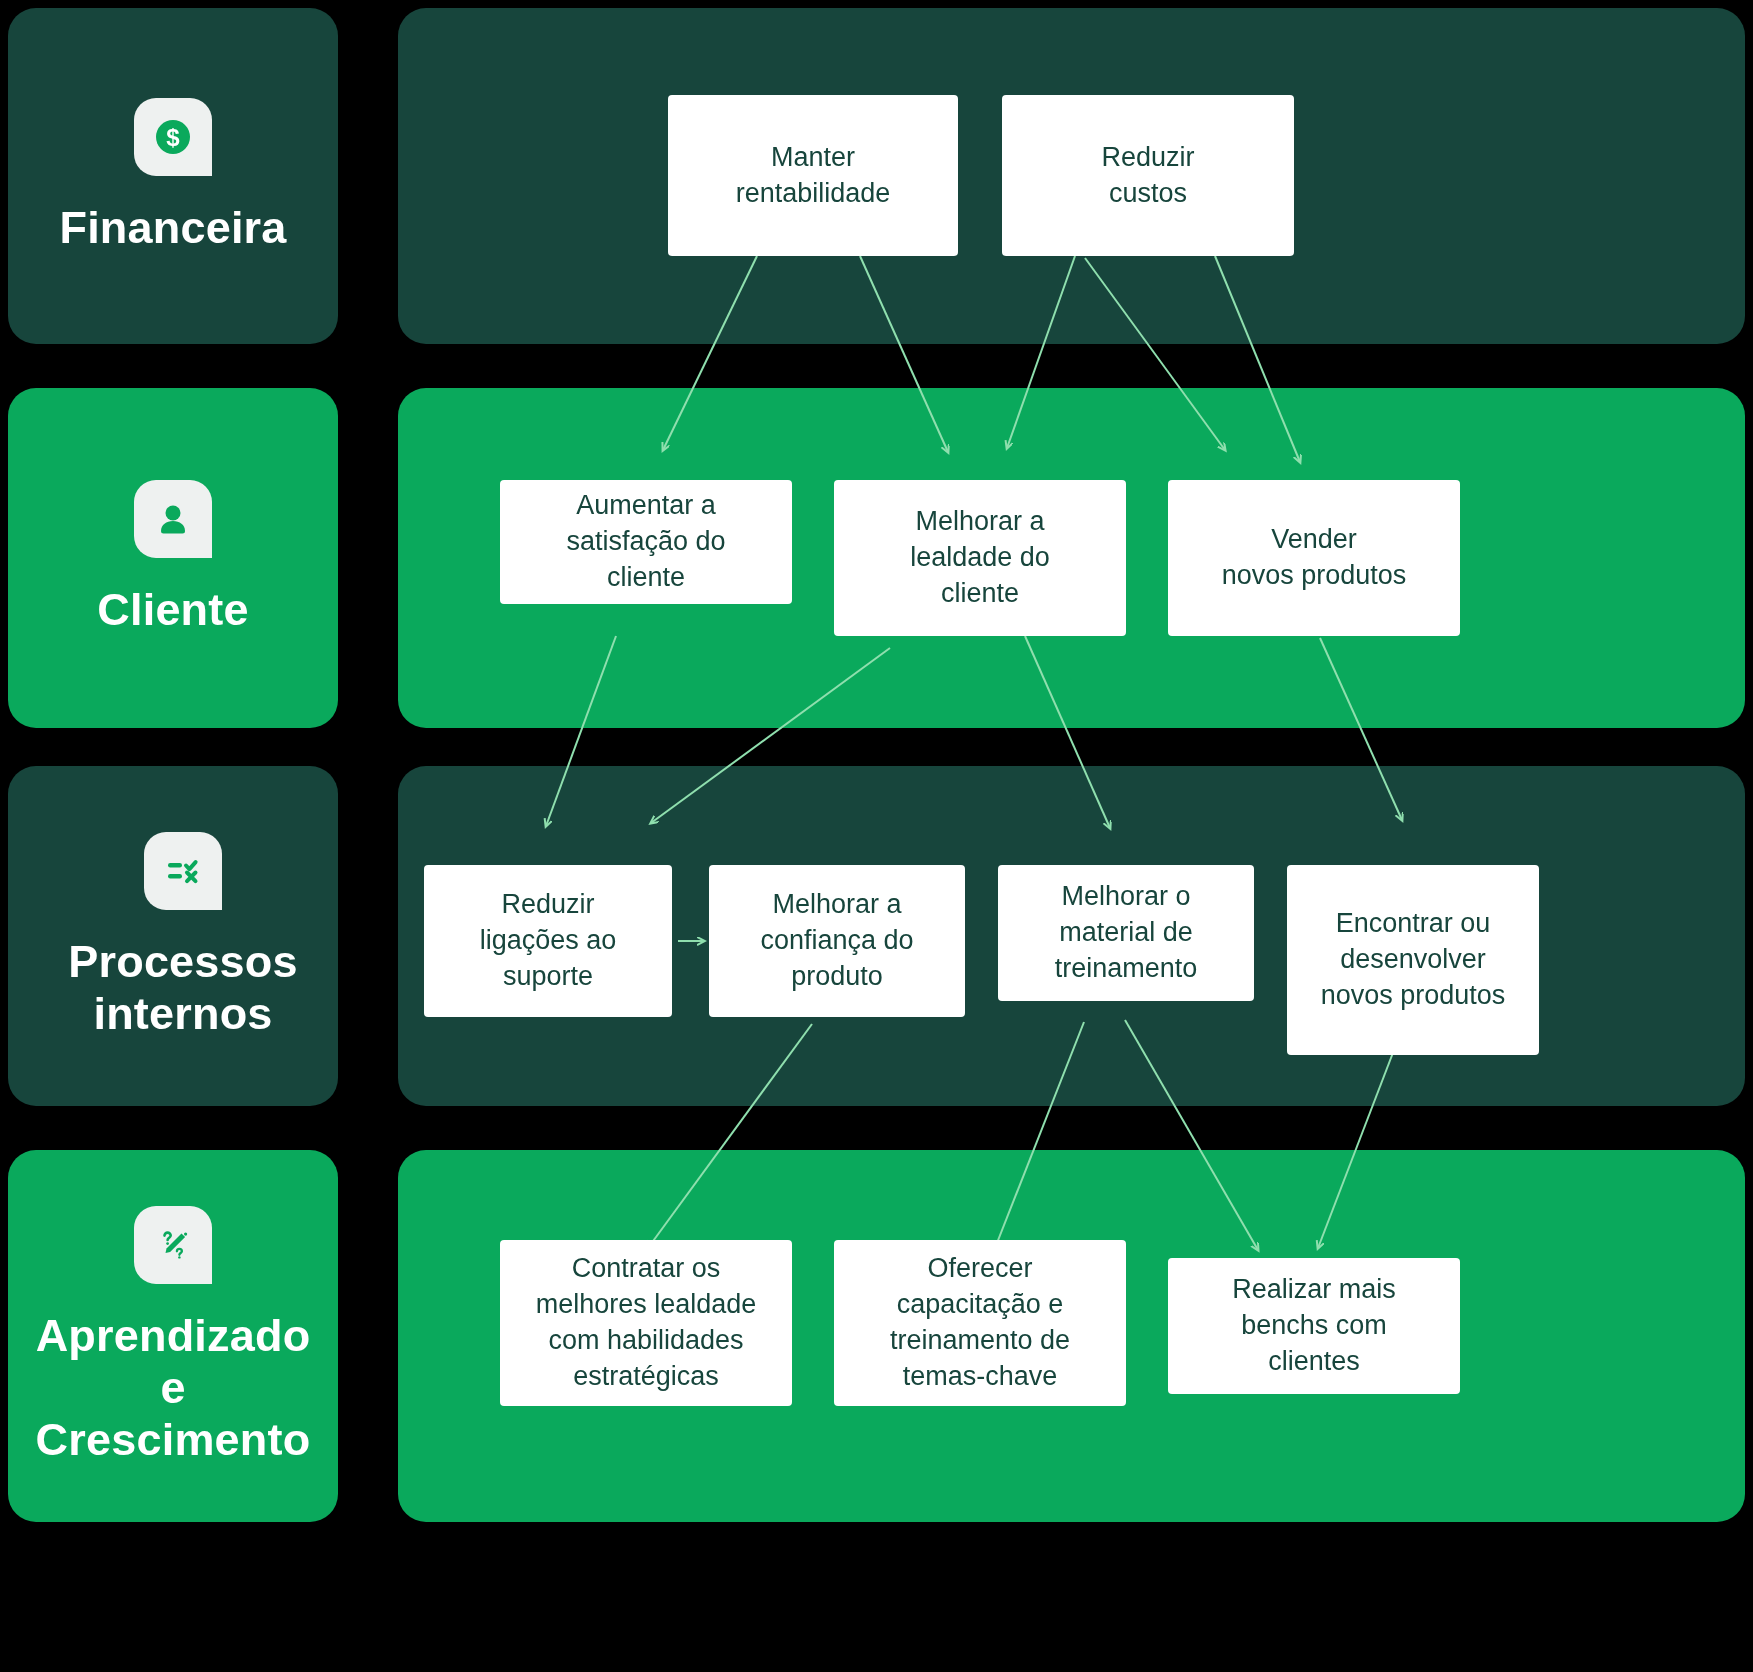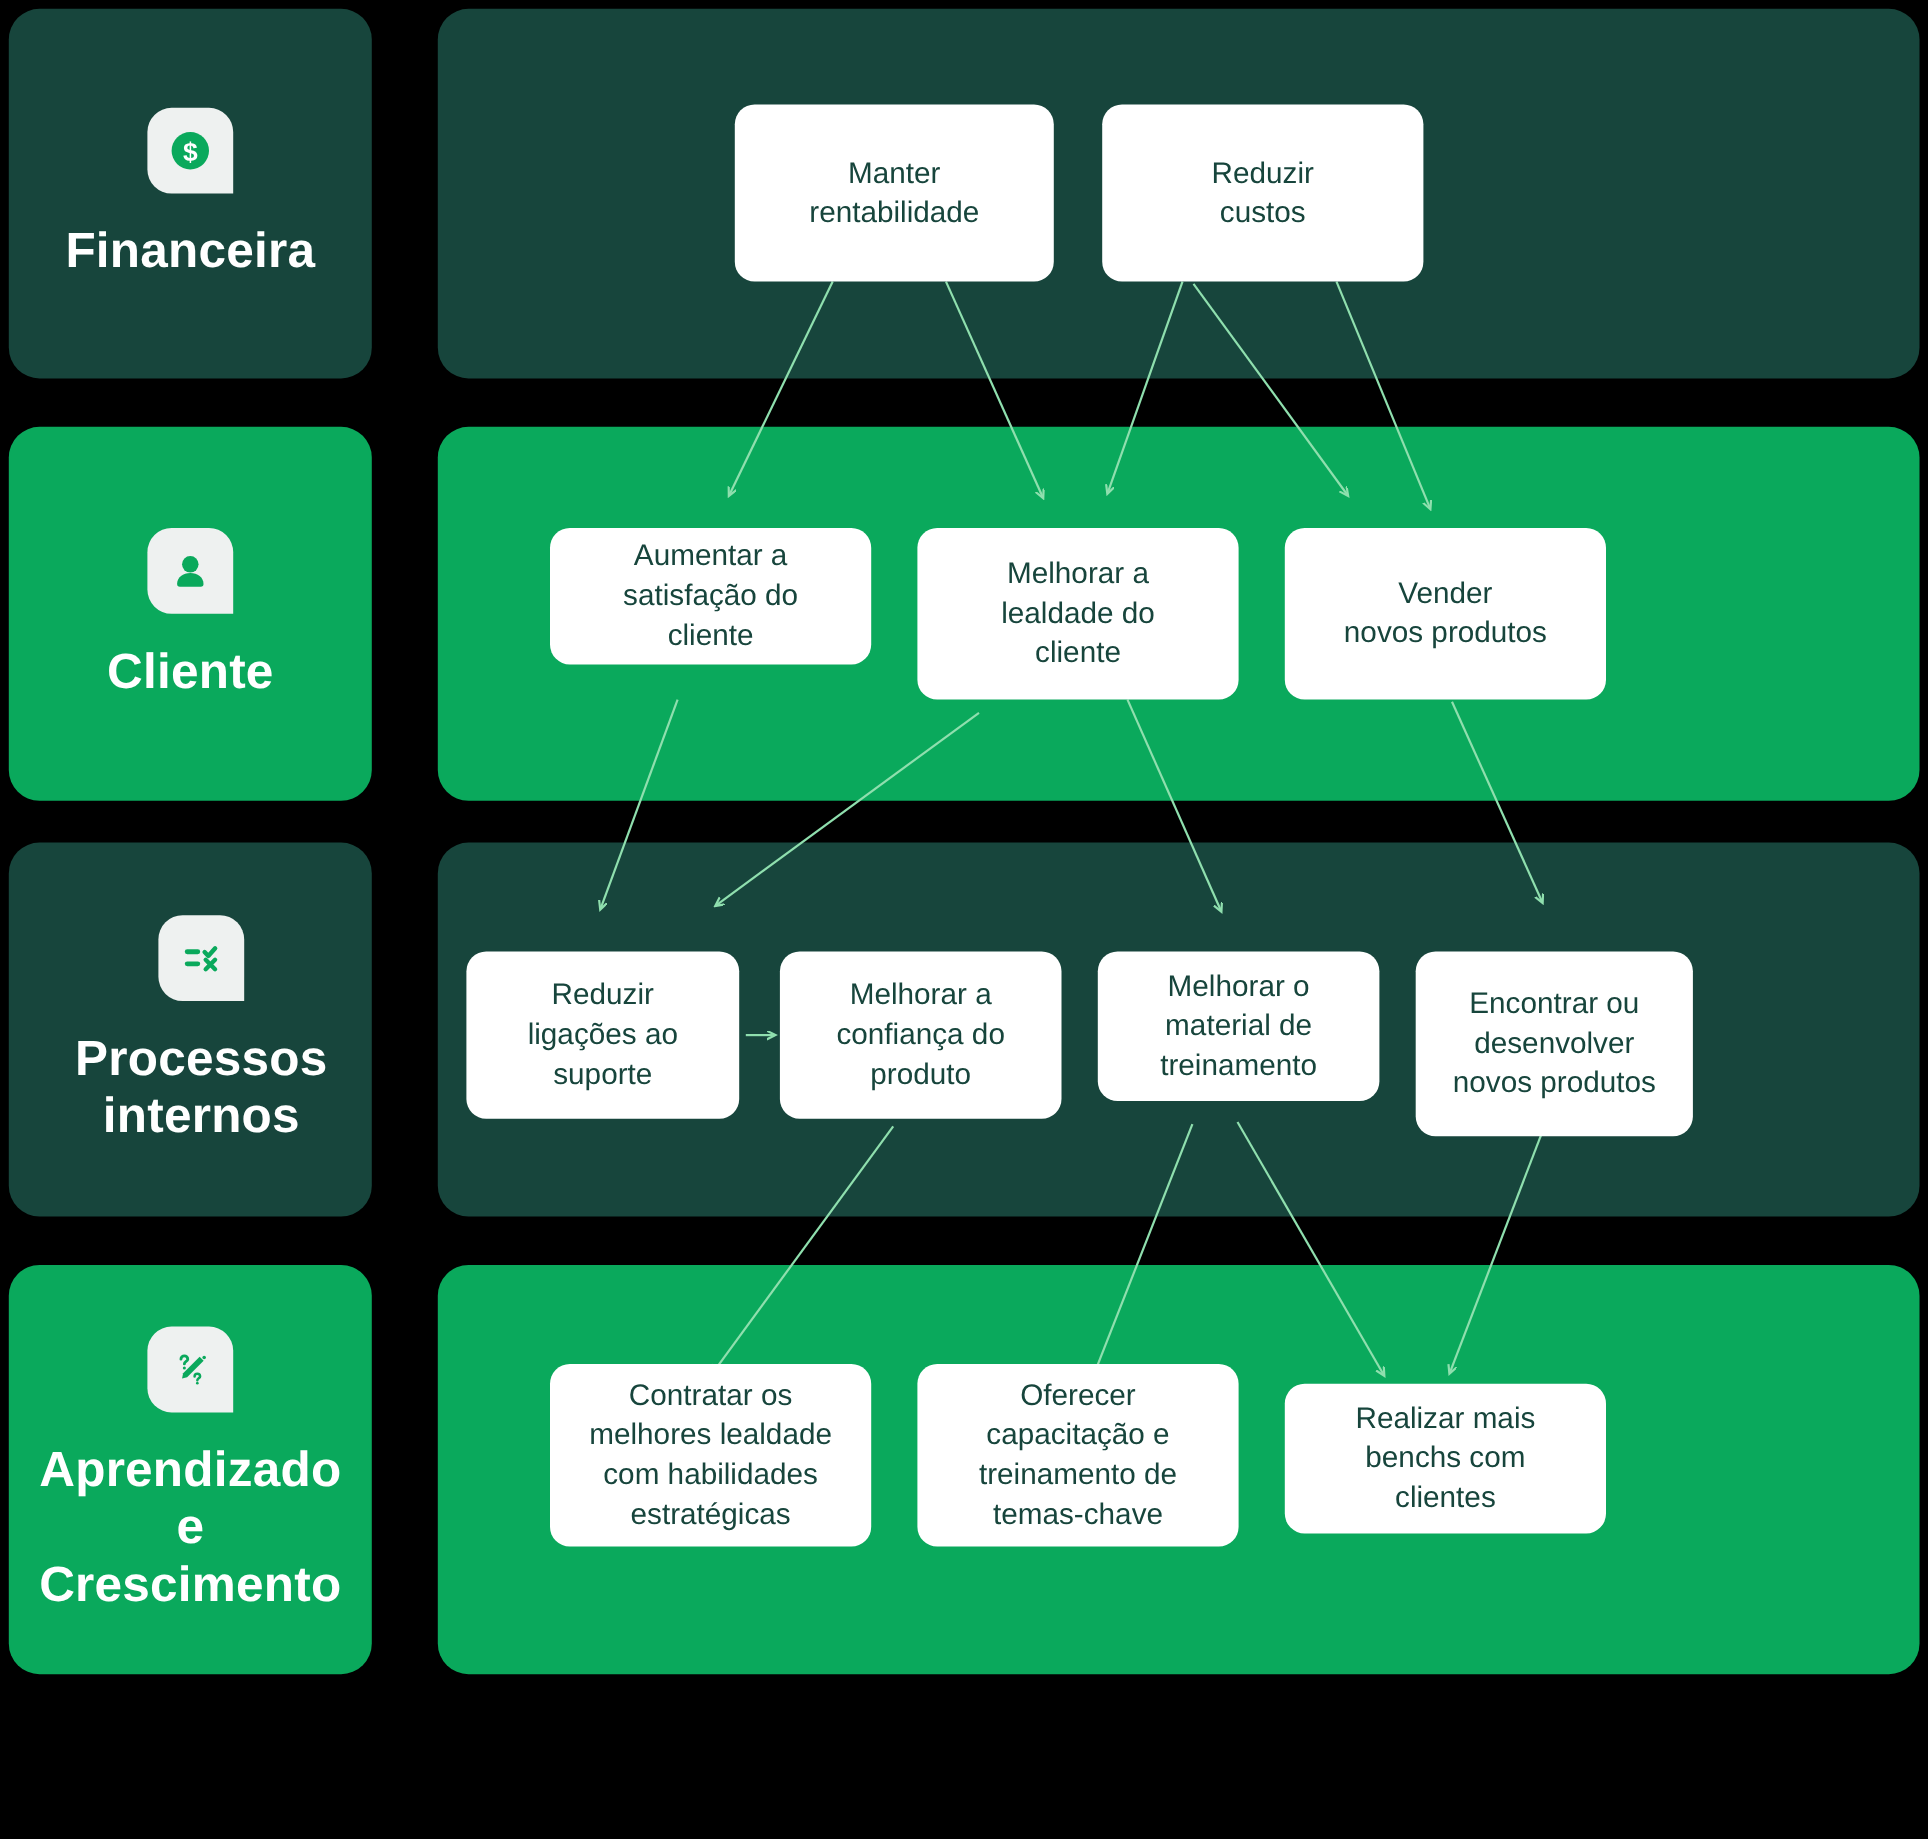--- a/index.html
+++ b/index.html
@@ -53,21 +53,21 @@
     line-height: 1.16;
     text-align: center;
     letter-spacing: 0.2px;
     white-space: pre-line;
   }
 
   
   .card {
     position: absolute;
     background: #ffffff;
-    border-radius: 18px;
+    border-radius: 4px;
     color: #17453c;
     font-size: 27px;
     line-height: 1.33;
     text-align: center;
     display: flex;
     align-items: center;
     justify-content: center;
     padding: 12px 16px;
     white-space: pre-line;
     z-index: 5;
@@ -187,21 +187,21 @@
   <div class="card" style="left:709px; top:865px; width:256px; height:152px;">
     <span>Melhorar a
 confiança do
 produto</span>
   </div>
   <div class="card" style="left:998px; top:865px; width:256px; height:136px;">
     <span>Melhorar o
 material de
 treinamento</span>
   </div>
-  <div class="card" style="left:1287px; top:865px; width:252px; height:168px;justify-content:center;">
+  <div class="card" style="left:1287px; top:865px; width:252px; height:190px;justify-content:center;">
     <span>Encontrar ou
 desenvolver
 novos produtos</span>
   </div>
 
   <div class="row-label light" style="left:8px; top:1150px; width:330px; height:372px;">
     <div class="tile">
       <svg width="46" height="46" viewBox="0 0 46 46">
         <path d="M31.5 11.5l3.6 3.6-15 15-4.6 1 1-4.6z" fill="#0aa95c"></path>
         <circle cx="35.6" cy="12.1" r="1.6" fill="#0aa95c"></circle>

